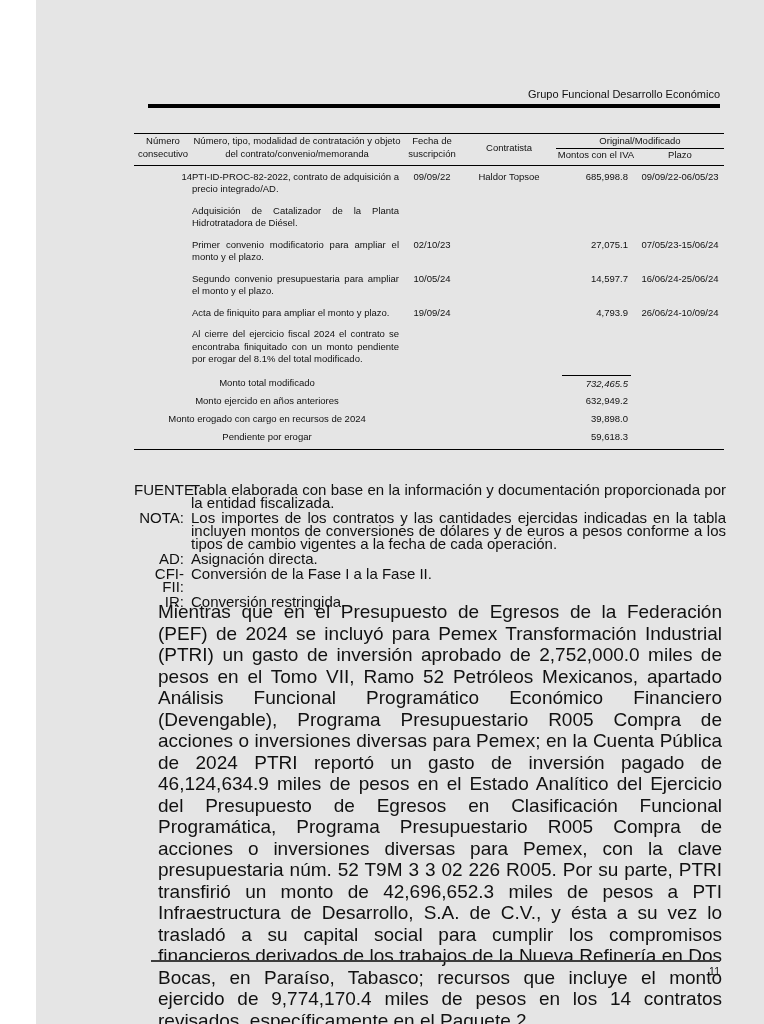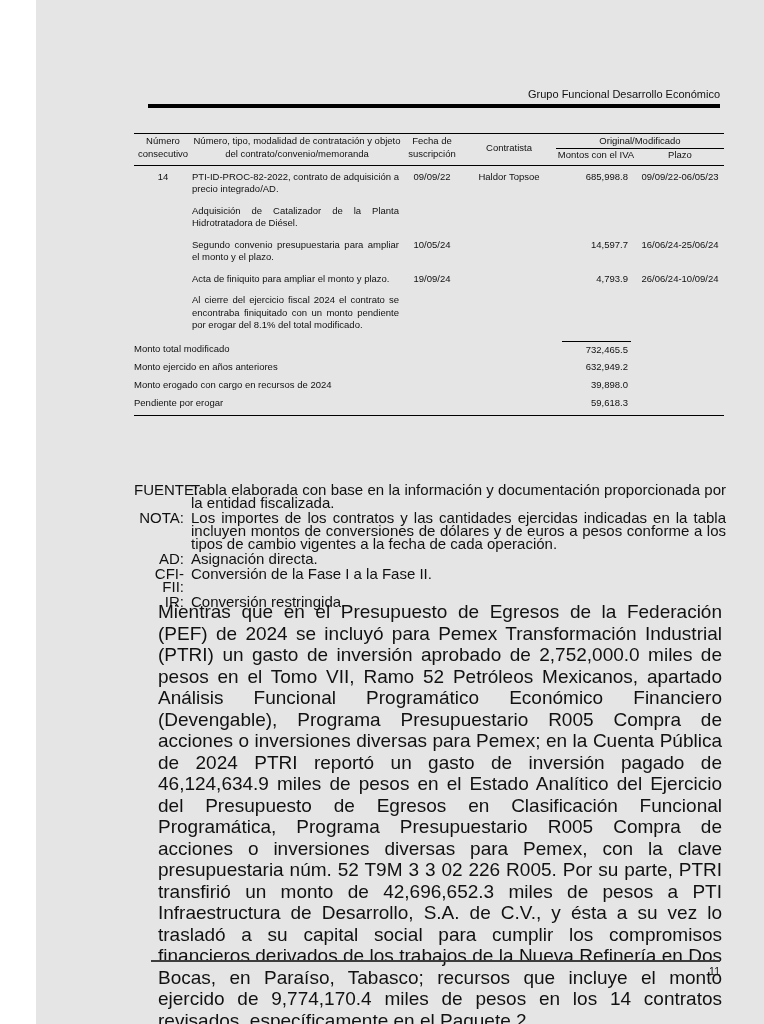--- a/index.html
+++ b/index.html
@@ -49,31 +49,31 @@
   .th-group {
     grid-column: 5 / 7; grid-row: 1;
     border-bottom: 1px solid #000;
     display: flex; align-items: center; justify-content: center;
     text-align: center;
   }
   .th-sub { grid-row: 2; display: flex; align-items: center; justify-content: center; text-align: center; }
 
   .tbody { padding-top: 5px; }
   .trow { margin-bottom: 9px; }
-  .td-num { text-align: center; }
+  .td-num { text-align: right; }
   .td-desc { text-align: justify; padding-right: 3px; }
   .td-fecha { text-align: center; }
   .td-contratista { text-align: center; }
   .td-monto { text-align: right; padding-right: 8px; }
   .td-plazo { text-align: center; white-space: nowrap; }
 
   .srow { height: 18px; align-items: start; }
-  .s-label { grid-column: 1 / 3; text-align: left; padding-right: 2px; padding-top: 2px; }
+  .s-label { grid-column: 1 / 3; text-align: center; padding-right: 2px; padding-top: 2px; }
   .s-value { grid-column: 5; text-align: right; padding: 2px 8px 0 0; }
-  .s-first .s-value { border-top: 1px solid #000; margin: 0 5px 0 6px; padding-right: 3px; }
+  .s-first .s-value { border-top: 1px solid #000; margin: 0 5px 0 6px; padding-right: 3px; font-style: italic; }
   .summary { border-bottom: 1px solid #000; padding-bottom: 2px; }
 
   
   .notes {
     position: absolute;
     top: 483px; left: 98px;
     width: 592px;
     font-size: 15px;
     line-height: 13px;
     color: #111;
@@ -140,20 +140,28 @@
 
       <div class="cgrid trow">
         <div class="td-num"></div>
         <div class="td-desc">Adquisición de Catalizador de la Planta Hidrotratadora de Diésel.</div>
         <div class="td-fecha"></div>
         <div class="td-contratista"></div>
         <div class="td-monto"></div>
         <div class="td-plazo"></div>
       </div>
 
+      <div class="cgrid trow">
+        <div class="td-num"></div>
+        <div class="td-desc">Primer convenio modificatorio para ampliar el monto y el plazo.</div>
+        <div class="td-fecha">02/10/23</div>
+        <div class="td-contratista"></div>
+        <div class="td-monto">27,075.1</div>
+        <div class="td-plazo">07/05/23-15/06/24</div>
+      </div>
 
       <div class="cgrid trow">
         <div class="td-num"></div>
         <div class="td-desc">Segundo convenio presupuestaria para ampliar el monto y el plazo.</div>
         <div class="td-fecha">10/05/24</div>
         <div class="td-contratista"></div>
         <div class="td-monto">14,597.7</div>
         <div class="td-plazo">16/06/24-25/06/24</div>
       </div>
 

